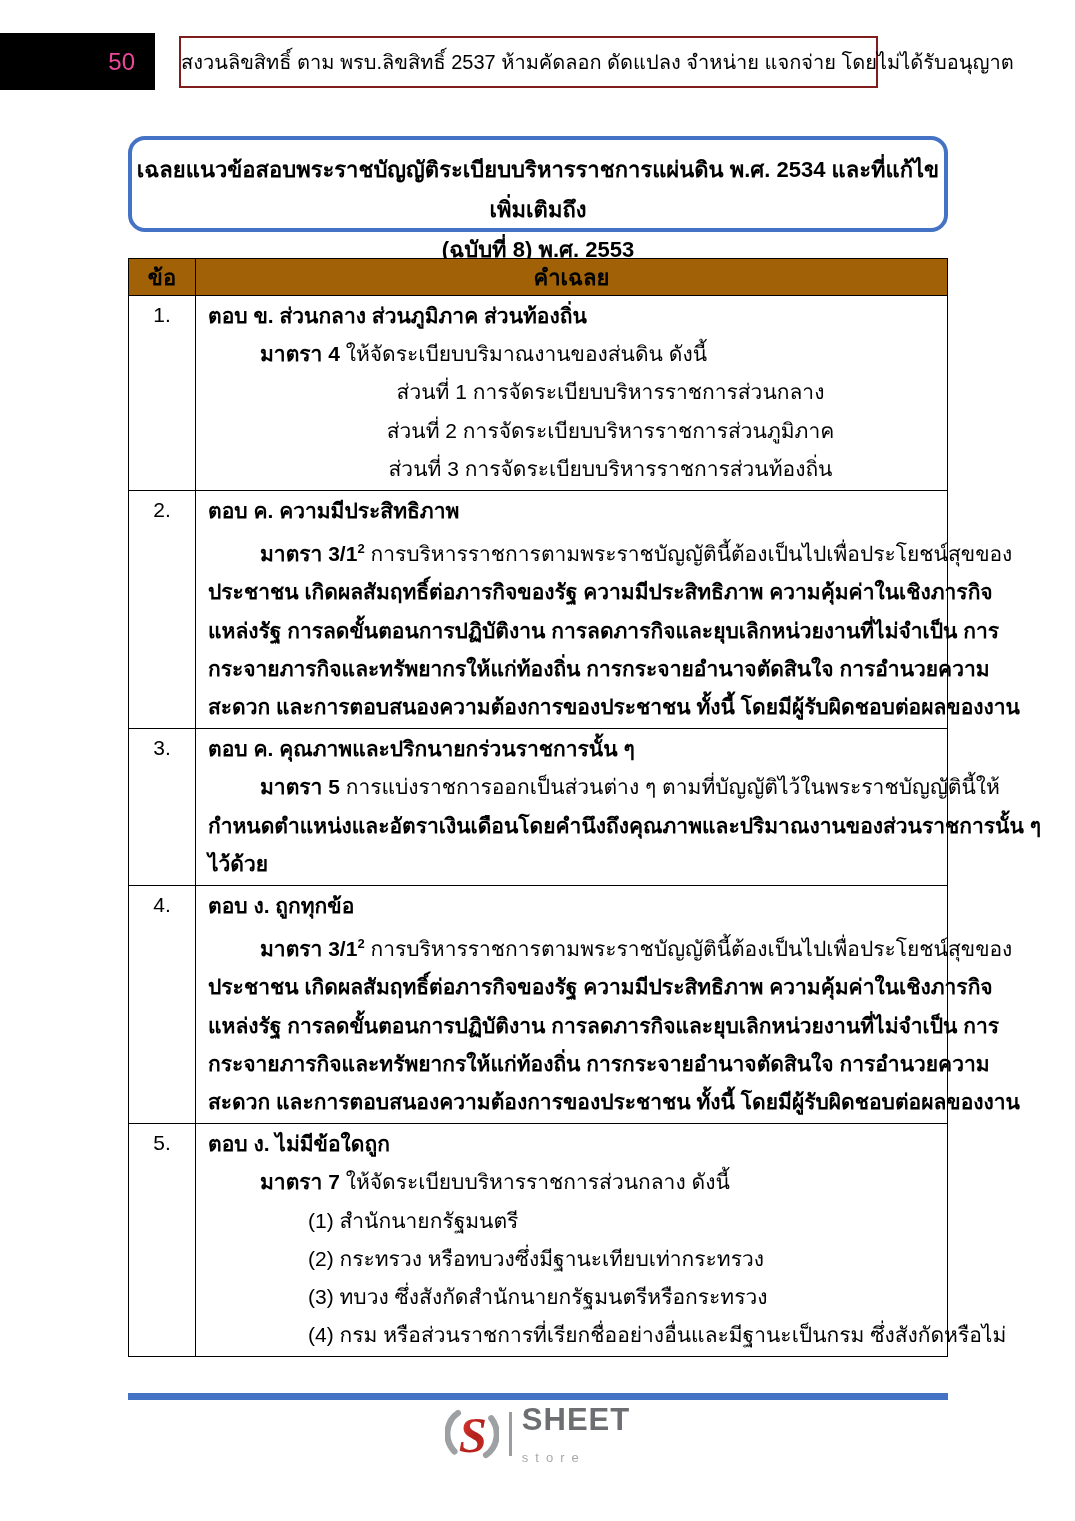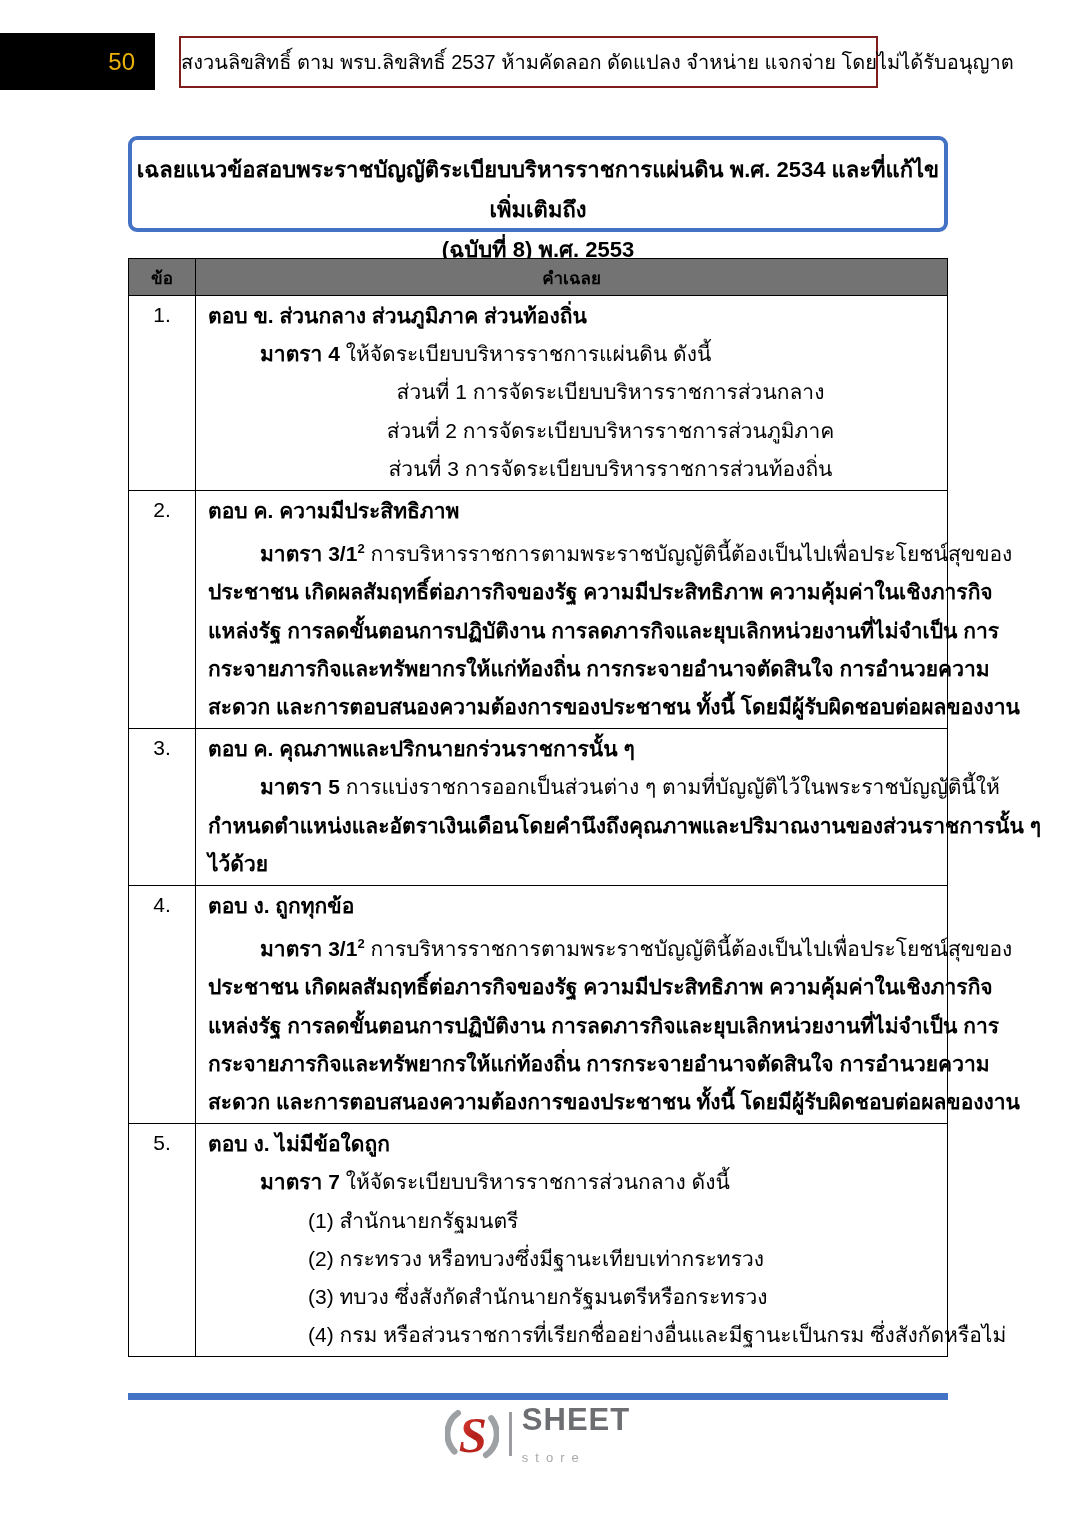--- a/index.html
+++ b/index.html
@@ -13,21 +13,21 @@
     background: #ffffff;
     overflow: hidden;
   }
 
   
   .pageno-box {
     position: absolute;
     left: 0; top: 33px;
     width: 155px; height: 57px;
     background: #000;
-    color: #eab308;
+    color: #ec4899;
     font-size: 24px;
     display: flex;
     align-items: center;
     justify-content: flex-end;
     padding-right: 20px;
   }
   .copyright-box {
     position: absolute;
     left: 179px; top: 36px;
     width: 699px; height: 52px;
@@ -39,21 +39,21 @@
     font-size: 20px;
     white-space: nowrap;
   }
 
   
   .title-box {
     position: absolute;
     left: 128px; top: 136px;
     width: 820px; height: 96px;
     border: 4px solid #4472C4;
-    border-radius: 9px;
+    border-radius: 17px;
     background: #fff;
     text-align: center;
     font-weight: bold;
     font-size: 22px;
     padding-top: 10px;
     line-height: 40px;
   }
 
   
   .answer-table {
@@ -62,25 +62,25 @@
     width: 820px;
     border-collapse: collapse;
     table-layout: fixed;
   }
   .answer-table th, .answer-table td {
     border: 1.5px solid #000;
     vertical-align: top;
   }
   .answer-table th {
     height: 37px;
-    font-size: 17px;
+    font-size: 22px;
     font-weight: bold;
     text-align: center;
     vertical-align: middle;
-    background: #737373;
+    background: #a16207;
   }
   th.col-no { width: 67px; }
   td.cell-no {
     text-align: center;
     font-size: 21px;
     padding-top: 7px;
   }
   td.cell-ans {
     padding: 1px 12px 2px 12px;
     font-size: 21px;
@@ -150,21 +150,21 @@
       <tr>
         <th class="col-no">ข้อ</th>
         <th>คำเฉลย</th>
       </tr>
     </thead>
     <tbody>
         <tr>
           <td class="cell-no">1.</td>
           <td class="cell-ans">
             <div class="line ind0"><b>ตอบ ข.  ส่วนกลาง ส่วนภูมิภาค ส่วนท้องถิ่น</b></div>
-            <div class="line ind1"><b>มาตรา 4</b><span> ให้จัดระเบียบบริหารราชการแผ่นดิน  ดังนี้</span></div>
+            <div class="line ind1"><b>มาตรา 4</b><span> ให้จัดระเบียบบริมาณงานของส่นดิน  ดังนี้</span></div>
             <div class="line ind2"><span>ส่วนที่ 1 การจัดระเบียบบริหารราชการส่วนกลาง</span></div>
             <div class="line ind2"><span>ส่วนที่ 2 การจัดระเบียบบริหารราชการส่วนภูมิภาค</span></div>
             <div class="line ind2"><span>ส่วนที่ 3 การจัดระเบียบบริหารราชการส่วนท้องถิ่น</span></div>
           </td>
         </tr>
         <tr>
           <td class="cell-no">2.</td>
           <td class="cell-ans">
             <div class="line ind0"><b>ตอบ ค. ความมีประสิทธิภาพ</b></div>
             <div class="line ind1"><b>มาตรา 3/1</b><sup><b>2</b></sup><span> การบริหารราชการตามพระราชบัญญัตินี้ต้องเป็นไปเพื่อประโยชน์สุขของ</span></div>

